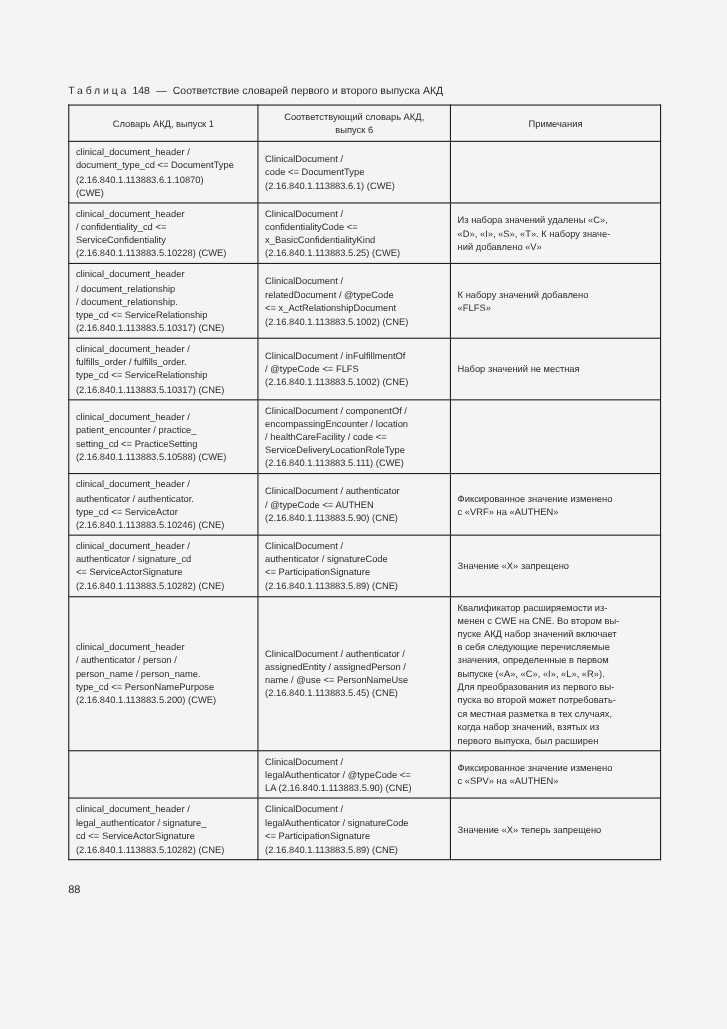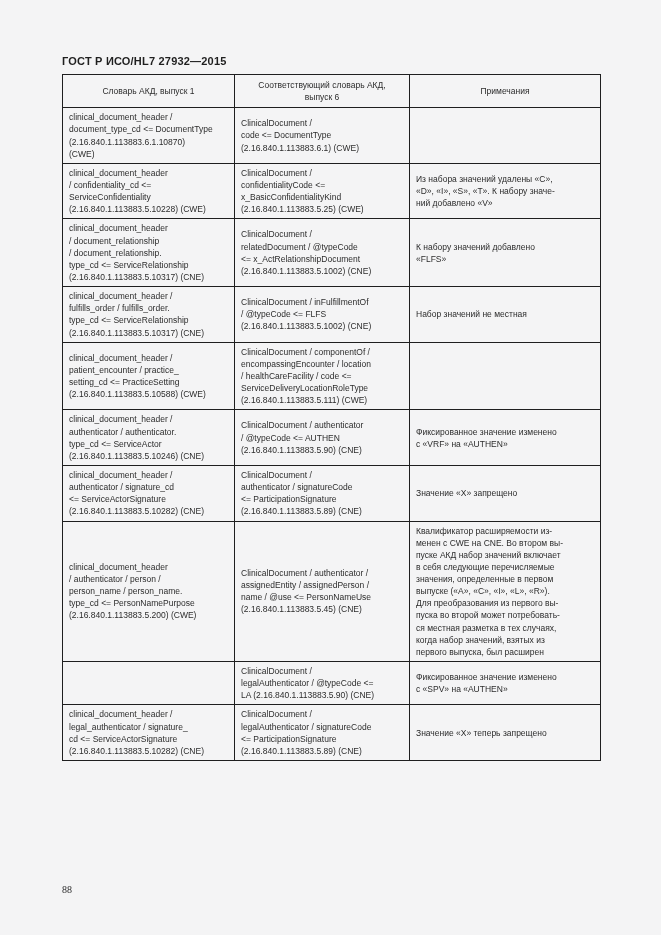--- a/index.html
+++ b/index.html
@@ -50,33 +50,36 @@
     padding: 4px 4px;
     height: 31px;
   }
   table.vocab td {
     padding: 3px 6px;
     text-align: left;
   }
   .page-number {
     position: absolute;
     left: 62px;
-    top: 884px;
+    top: 804px;
     font-size: 10px;
     color: #2a2a2a;
-    font-family: Liberation Serif, serif;
   }
 </style>
 </head>
 <body>
 
 <div class="page">
 
-  <div class="doc-header">ГОСТ Р ИСО/HL7 27932—2015</div>
-
+
+  <div class="table-caption">
+    <span class="cap-word">Таблица</span><span class="cap-num">148</span>
+    <span class="cap-dash">—</span>
+    <span>Соответствие словарей первого и второго выпуска АКД</span>
+  </div>
 
   <table class="vocab">
     <colgroup>
       <col style="width:172px">
       <col style="width:175px">
       <col style="width:191px">
     </colgroup>
     <thead>
       <tr>
         <th>Словарь АКД, выпуск 1</th>

